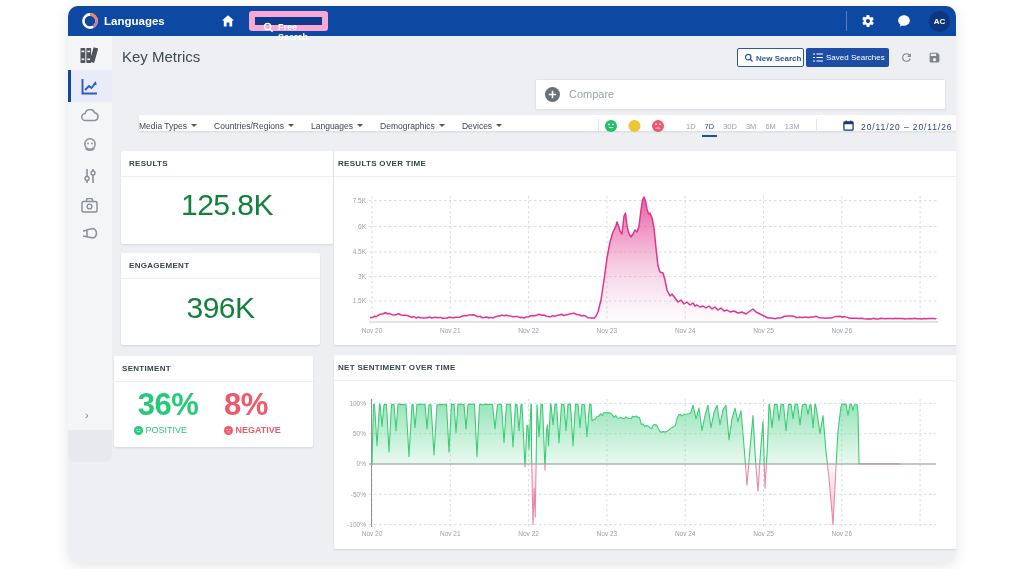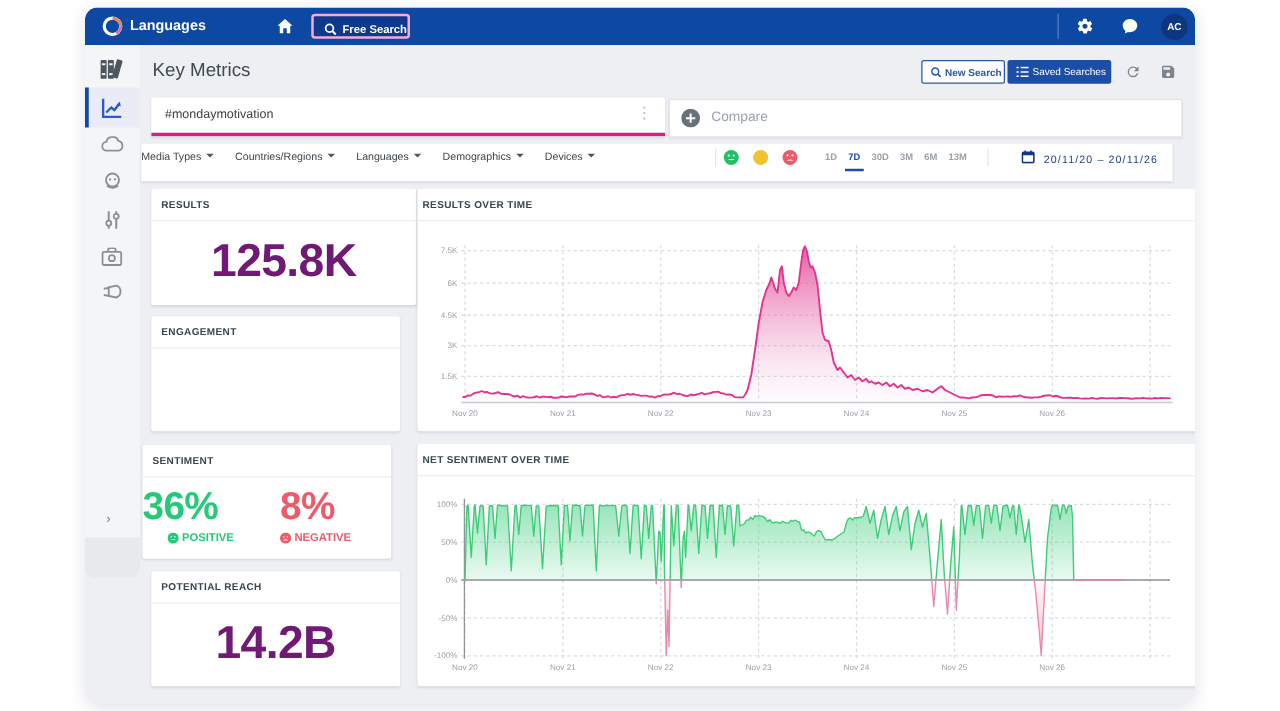--- a/index.html
+++ b/index.html
@@ -4,41 +4,41 @@
 html,body{width:1024px;height:569px;background:#fff;font-family:"Liberation Sans",sans-serif;overflow:hidden}
 .win{position:absolute;left:68px;top:6px;width:888px;height:557px;border-radius:10px;background:#edeff2;box-shadow:0 3px 14px rgba(40,50,70,.13);overflow:hidden}
 .abs{position:absolute}
 .nav{position:absolute;left:0;top:0;width:888px;height:30px;background:#0d49a3}
 .side{position:absolute;left:0;top:30px;width:44px;height:394px;background:#f4f5f7}
 .side2{position:absolute;left:0;top:424px;width:44px;height:32px;background:#e7e9ec;border-radius:0 0 8px 8px}
 .sel{position:absolute;left:0;top:64px;width:44px;height:32px;background:#e9ecf6;border-left:3px solid #0d49a3}
 .card{position:absolute;background:#fff;border-radius:2px;box-shadow:0 1px 2px rgba(30,40,60,.12)}
 .ct{position:absolute;left:8px;top:8px;font-size:8px;font-weight:bold;color:#37474f;letter-spacing:.3px}
 .cdiv{position:absolute;left:0;top:25px;width:100%;border-top:1px solid #eceef0}
-.big{position:absolute;left:0;width:100%;text-align:center;font-weight:bold;color:#701a75;font-size:37px;letter-spacing:-.5px}
+.big{position:absolute;left:0;width:100%;text-align:center;font-weight:normal;color:#15803d;font-size:30px;letter-spacing:-.5px}
 .gd{stroke:#d9dcdf;stroke-width:1;stroke-dasharray:2.5,2.5}
 .yl{font-size:6.5px;fill:#9aa1a8;text-anchor:end;font-family:"Liberation Sans",sans-serif}
 .xl{font-size:6.5px;fill:#9aa1a8;text-anchor:middle;font-family:"Liberation Sans",sans-serif}
 .dd{font-size:8.5px;color:#3f464c;margin-right:17px;display:inline-block}
 .dd:after{content:"";display:inline-block;margin-left:4px;vertical-align:2px;border-left:3px solid transparent;border-right:3px solid transparent;border-top:3.5px solid #555}
-.tl{font-size:7.5px;color:#9aa1a8;display:inline-block;margin-right:9px;font-weight:bold}
+.tl{font-size:7.5px;color:#9aa1a8;display:inline-block;margin-right:9px;font-weight:normal}
 </style></head><body>
 <div class="win">
 
  <div class="nav">
   <svg class="abs" style="left:12px;top:5px" width="20" height="20" viewBox="0 0 20 20">
     <circle cx="10" cy="10" r="6.6" fill="none" stroke="#fff" stroke-width="2.6"></circle>
     <path d="M10 3.4 A6.6 6.6 0 0 1 16.6 10" fill="none" stroke="#e8865a" stroke-width="2.6"></path>
     <path d="M16.6 10 A6.6 6.6 0 0 1 13 15.7" fill="none" stroke="#d3537f" stroke-width="2.2" opacity=".85"></path>
   </svg>
   <div class="abs" style="left:36px;top:0;height:30px;line-height:30px;color:#fff;font-size:11.5px;font-weight:bold">Languages</div>
   <svg class="abs" style="left:153px;top:8px" width="14" height="14" viewBox="0 0 14 14">
     <path d="M7 1.2 L13 6.5 L11.2 6.5 L11.2 12.5 L8.4 12.5 L8.4 8.6 L5.6 8.6 L5.6 12.5 L2.8 12.5 L2.8 6.5 L1 6.5 Z" fill="#fff"></path>
   </svg>
-  <div class="abs" style="left:181px;top:5px;width:79px;height:20px;background:#0d3a8e;border:2px solid #f9a8d4;border-radius:3px">
+  <div class="abs" style="left:181px;top:5px;width:79px;height:20px;background:#0d3a8e;border:6px solid #f9a8d4;border-radius:3px">
     <svg class="abs" style="left:8px;top:4.5px" width="11" height="11" viewBox="0 0 11 11">
           <circle cx="4.6" cy="4.6" r="3.1" fill="none" stroke="#fff" stroke-width="1.4"></circle>
           <line x1="7" y1="7" x2="9.6" y2="9.6" stroke="#fff" stroke-width="1.5"></line>
         </svg>
     <span class="abs" style="left:23px;top:5px;color:#fff;font-size:9px;font-weight:bold">Free Search</span>
   </div>
   <div class="abs" style="left:778px;top:5px;width:1px;height:20px;background:rgba(255,255,255,.3)"></div>
   <svg class="abs" style="left:793px;top:8px" width="14" height="14" viewBox="0 0 24 24">
         <path fill="#fff" d="M19.4 13c0-.3.1-.6.1-1s0-.7-.1-1l2.1-1.6c.2-.2.3-.5.1-.7l-2-3.5c-.1-.2-.4-.3-.6-.2l-2.5 1c-.5-.4-1.1-.7-1.7-1L14.4 2c0-.2-.2-.4-.5-.4h-4c-.2 0-.4.2-.5.4l-.4 2.7c-.6.2-1.1.6-1.7 1l-2.5-1c-.2-.1-.5 0-.6.2l-2 3.5c-.1.2-.1.5.1.7L4.6 11c0 .3-.1.6-.1 1s0 .7.1 1l-2.1 1.6c-.2.2-.3.5-.1.7l2 3.5c.1.2.4.3.6.2l2.5-1c.5.4 1.1.7 1.7 1l.4 2.7c0 .2.2.4.5.4h4c.2 0 .4-.2.5-.4l.4-2.7c.6-.2 1.1-.6 1.7-1l2.5 1c.2.1.5 0 .6-.2l2-3.5c.1-.2.1-.5-.1-.7L19.4 13zM12 15.5c-1.9 0-3.5-1.6-3.5-3.5s1.6-3.5 3.5-3.5 3.5 1.6 3.5 3.5-1.6 3.5-3.5 3.5z"></path>
       </svg>
@@ -113,34 +113,30 @@
       </svg>
    <span class="abs" style="left:20px;top:5px;font-size:8px;color:#fff;font-weight:normal">Saved Searches</span>
  </div>
  <svg class="abs" style="left:832px;top:45px" width="13" height="13" viewBox="0 0 24 24">
       <path fill="#7d848b" d="M17.65 6.35A7.96 7.96 0 0 0 12 4a8 8 0 1 0 7.73 10h-2.08A6 6 0 1 1 12 6c1.66 0 3.14.69 4.22 1.78L13 11h7V4l-2.35 2.35z"></path>
     </svg>
  <svg class="abs" style="left:860px;top:45px" width="13" height="13" viewBox="0 0 24 24">
       <path fill="#7d848b" d="M17 3H5a2 2 0 0 0-2 2v14a2 2 0 0 0 2 2h14a2 2 0 0 0 2-2V7l-4-4zm-5 16a3 3 0 1 1 0-6 3 3 0 0 1 0 6zm3-10H5V5h10v4z"></path>
     </svg>
 
- <div class="abs" style="left:53px;top:72px;width:411px;height:31px;background:#fff;border-radius:2px 2px 0 0;border-bottom:3px solid #df1a83;box-shadow:0 1px 2px rgba(30,40,60,.1)">
-   <span class="abs" style="left:11px;top:8px;font-size:10px;color:#3a4046">#mondaymotivation</span>
-   <span class="abs" style="right:10px;top:4px;color:#b6bcc2;font-size:13px;letter-spacing:0">⋮</span>
- </div>
  <div class="abs" style="left:467px;top:73px;width:411px;height:31px;background:#fff;border:1px solid #e2e4e7;border-radius:2px;box-shadow:0 1px 2px rgba(30,40,60,.06)">
    <svg class="abs" style="left:9px;top:6.5px" width="15" height="15" viewBox="0 0 15 15">
         <circle cx="7.5" cy="7.5" r="7.5" fill="#68707a"></circle>
         <line x1="7.5" y1="3.8" x2="7.5" y2="11.2" stroke="#fff" stroke-width="1.6"></line>
         <line x1="3.8" y1="7.5" x2="11.2" y2="7.5" stroke="#fff" stroke-width="1.6"></line>
       </svg>
    <span class="abs" style="left:33px;top:8px;font-size:11px;color:#9aa3ad">Compare</span>
  </div>
 
- <div class="abs" style="left:45px;top:109px;width:825px;height:30px;background:#fff;box-shadow:0 1px 2px rgba(30,40,60,.1)">
+ <div class="abs" style="left:71px;top:109px;width:825px;height:16px;background:#fff;box-shadow:0 1px 2px rgba(30,40,60,.1)">
    <span class="dd" style="left:3px">Media Types</span><span class="dd" style="left:67px">Countries/Regions</span><span class="dd" style="left:153px">Languages</span><span class="dd" style="left:212px">Demographics</span><span class="dd" style="left:284px">Devices</span>
    <div class="abs" style="left:459px;top:4px;width:1px;height:14px;background:#e4e6e9"></div>
    <svg class="abs" style="left:465px;top:3.5px" width="61" height="14" viewBox="0 0 61 14">
      <circle cx="7" cy="7" r="6" fill="#21c065"></circle>
         <path d="M4.3 8.2 a3.4 2.6 0 0 0 5.4 0z" fill="#fff"></path>
         <circle cx="5" cy="5.4" r=".9" fill="#fff"></circle>
         <circle cx="9" cy="5.4" r=".9" fill="#fff"></circle>
      <circle cx="30.5" cy="7" r="6" fill="#f0c330"></circle>
      <circle cx="54" cy="7" r="6" fill="#ee5a6a"></circle>
         <path d="M51.3 9.6 a3.4 2.6 0 0 1 5.4 0z" fill="#fff" opacity=".9"></path>
@@ -162,47 +158,43 @@
  </div>
 
  <div class="card" style="left:53px;top:144.5px;width:212px;height:93.5px">
    <div class="ct">RESULTS</div>
       <div class="cdiv"></div>
    <div class="big" style="top:37.5px">125.8K</div>
  </div>
  <div class="card" style="left:53px;top:247px;width:199px;height:92px">
    <div class="ct">ENGAGEMENT</div>
       <div class="cdiv"></div>
+   <div class="big" style="top:38px">396K</div>
  </div>
  <div class="card" style="left:46px;top:349.5px;width:199px;height:91px">
    <div class="ct">SENTIMENT</div>
       <div class="cdiv"></div>
-   <div class="abs" style="left:0;top:31px;width:108px;font-size:31px;font-weight:bold;color:#24ca78;letter-spacing:-.5px">36%</div>
+   <div class="abs" style="left:0;top:31px;width:108px;text-align:center;font-size:31px;font-weight:bold;color:#24ca78;letter-spacing:-.5px">36%</div>
    <div class="abs" style="left:90px;top:31px;width:84px;text-align:center;font-size:31px;font-weight:bold;color:#ee5a6a;letter-spacing:-.5px">8%</div>
-   <div class="abs" style="left:20px;top:69px;font-size:9px;font-weight:bold;color:#24ca78">
+   <div class="abs" style="left:20px;top:69px;font-size:9px;font-weight:normal;color:#24ca78">
      <svg style="vertical-align:-2px" width="9" height="9" viewBox="0 0 14 14">
           <circle cx="7" cy="7" r="7" fill="#24ca78"></circle>
           <path d="M3.8 8.2 a3.8 3 0 0 0 6.4 0z" fill="#fff"></path>
           <circle cx="4.8" cy="5.2" r="1" fill="#fff"></circle>
           <circle cx="9.2" cy="5.2" r="1" fill="#fff"></circle>
         </svg>
      POSITIVE</div>
    <div class="abs" style="left:110px;top:69px;font-size:9px;font-weight:bold;color:#ee5a6a">
      <svg style="vertical-align:-2px" width="9" height="9" viewBox="0 0 14 14">
           <circle cx="7" cy="7" r="7" fill="#ee5a6a"></circle>
           <path d="M3.8 9.8 a3.8 3 0 0 1 6.4 0z" fill="#fff"></path>
           <circle cx="4.8" cy="5.6" r="1" fill="#fff"></circle>
           <circle cx="9.2" cy="5.6" r="1" fill="#fff"></circle>
         </svg>
      NEGATIVE</div>
- </div>
- <div class="card" style="left:53px;top:451px;width:199px;height:92px">
-   <div class="ct">POTENTIAL REACH</div>
-      <div class="cdiv"></div>
-   <div class="big" style="top:36px">14.2B</div>
  </div>
 
  <div class="card" style="left:266px;top:145px;width:680px;height:194px">
    <div class="ct" style="left:4px">RESULTS OVER TIME</div>
       <div class="cdiv"></div>
  </div>
  <div class="card" style="left:266px;top:349px;width:714px;height:194px">
    <div class="ct" style="left:4px">NET SENTIMENT OVER TIME</div>
       <div class="cdiv"></div>
  </div>

